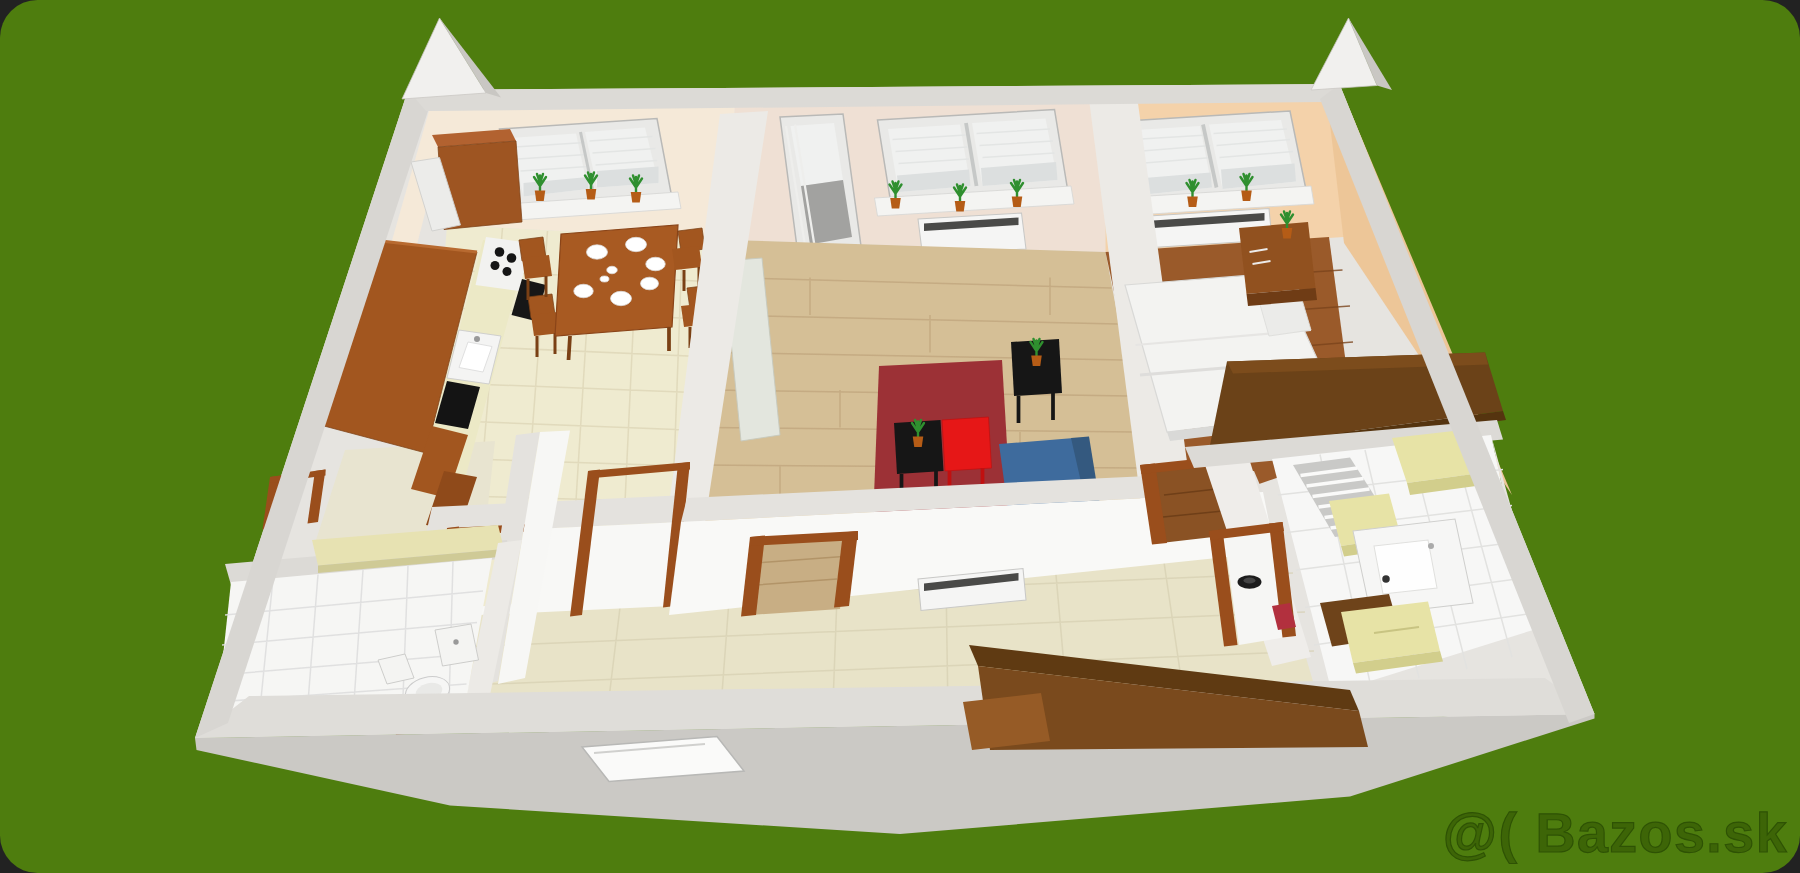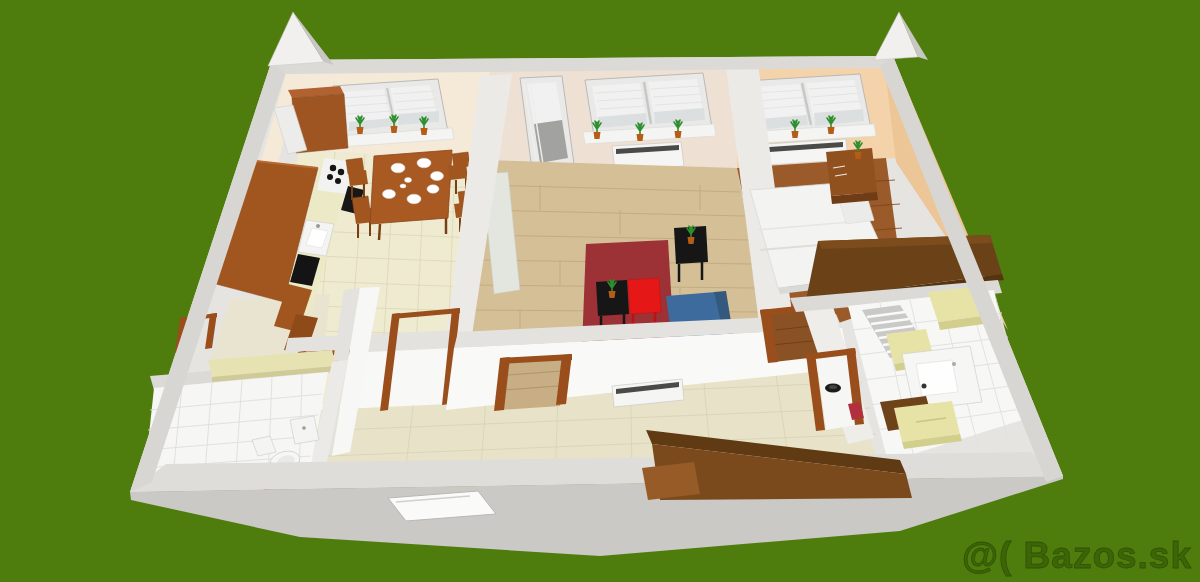--- a/index.html
+++ b/index.html
@@ -1,16 +1,16 @@
 <!DOCTYPE html>
 <html style="--c-bg-green: #4e7d0e; --c-watermark: #3c6407; --c-watermark-outline: #2c4f04; --c-shell-base: #e6e4e0; --c-wall-top: #e4e2de; --c-wall-top2: #dfddd9; --c-wall-band: #d8d6d2; --c-wall-band-dark: #dcdad6; --c-outer-face: #cbc9c5; --c-gable: #f1f0ee; --c-gable-side: #c9c7c3; --c-wall-white: #f8f8f6; --c-wall-speckle: #eceae6; --c-wall-cream: #f5e9d8; --c-wall-cream2: #efe0d4; --c-wall-peach: #f4d2aa; --c-wall-peach-east: #edc698; --c-floor-kitchen: #efebd0; --c-grid-kitchen: #ddd6b6; --c-floor-living: #d5bf96; --c-plank-living: #bda37a; --c-floor-bedroom: #9a5a2a; --c-plank-bedroom: #7a441c; --c-floor-hall: #e8e3c8; --c-grid-hall: #d5cfb0; --c-floor-tile: #f6f6f4; --c-grid-tile: #dedede; --c-window-frame: #e9e9e7; --c-blind: #f0f1f0; --c-glass-low: #dcdfdf; --c-door-glass-gray: #a2a2a0; --c-radiator: #f5f5f4; --c-radiator-slot: #4a4a48; --c-cabinet: #a2561f; --c-cabinet-dark: #8f4a1a; --c-cabinet-top: #b26230; --c-counter-cream: #ece9c6; --c-appliance-black: #151515; --c-table-wood: #a85a22; --c-chair-edge: #7a4015; --c-doorframe: #9a4e1c; --c-door-wood: #8a5224; --c-rug-red: #9c3136; --c-table-red: #e61717; --c-sofa-blue: #3e6b9d; --c-sofa-blue-dark: #34597f; --c-side-table-black: #161616; --c-bed-white: #f3f3f1; --c-wardrobe: #6b4218; --c-wardrobe-top: #7c4c1c; --c-wardrobe-dark: #55340f; --c-nightstand: #91511f; --c-hall-sofa: #7a4a1d; --c-hall-sofa-back: #5f3a12; --c-hall-sofa-arm: #965b26; --c-basket: #e7e3a6; --c-basket-side: #d2ce8c; --c-shelf: #e7e2b2; --c-plant-green: #2f8f2f; --c-pot: #b55c16; --c-steel: #c9c9c7; --c-threshold: #7a3f16;"><head>
 <meta charset="utf-8">
 <style>
   html,body{margin:0;padding:0;background:#222;}
-  .stage{width:1200px;height:582px;position:relative;overflow:hidden;font-family:"Liberation Sans",sans-serif;}
+  .stage{width:1200px;height:582px;position:relative;overflow:hidden;font-family:"Liberation Sans",sans-serif;border-radius:25px;}
   svg{display:block;}
   .watermark{font-family:"Liberation Sans",sans-serif;font-weight:bold;letter-spacing:1px;}
 </style>
 </head>
 <body>
 
 <div class="stage">
 <svg width="1200" height="582" viewBox="0 0 1200 582">
   <defs>
     <g id="cactus">

